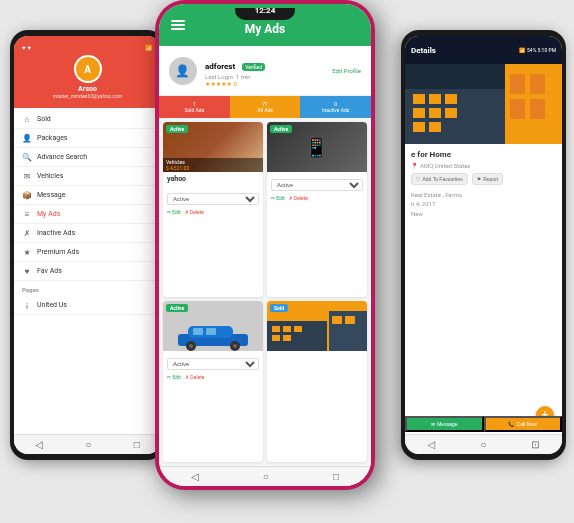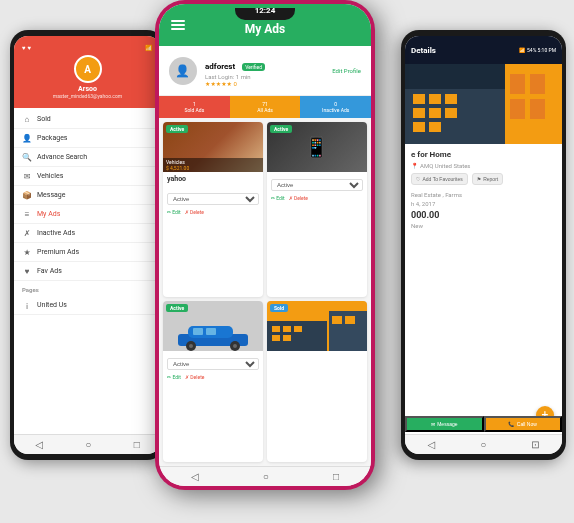--- a/index.html
+++ b/index.html
@@ -744,21 +744,20 @@
             <span>♡</span>
             <span>Add To Favourites</span>
           </button>
           <button class="btn-report">
             <span>⚑</span>
             <span>Report</span>
           </button>
         </div>
         <div class="right-category">Real Estate , Farms</div>
         <div class="right-date">h 4, 2017</div>
-        <div class="right-price">000.00</div>
         <div class="right-condition">New</div>
       </div>
 
       <div class="right-fab">+</div>
 
       <div class="right-bottom-btns">
         <button class="btn-message">
           <span>✉</span>
           <span>Message</span>
         </button>

